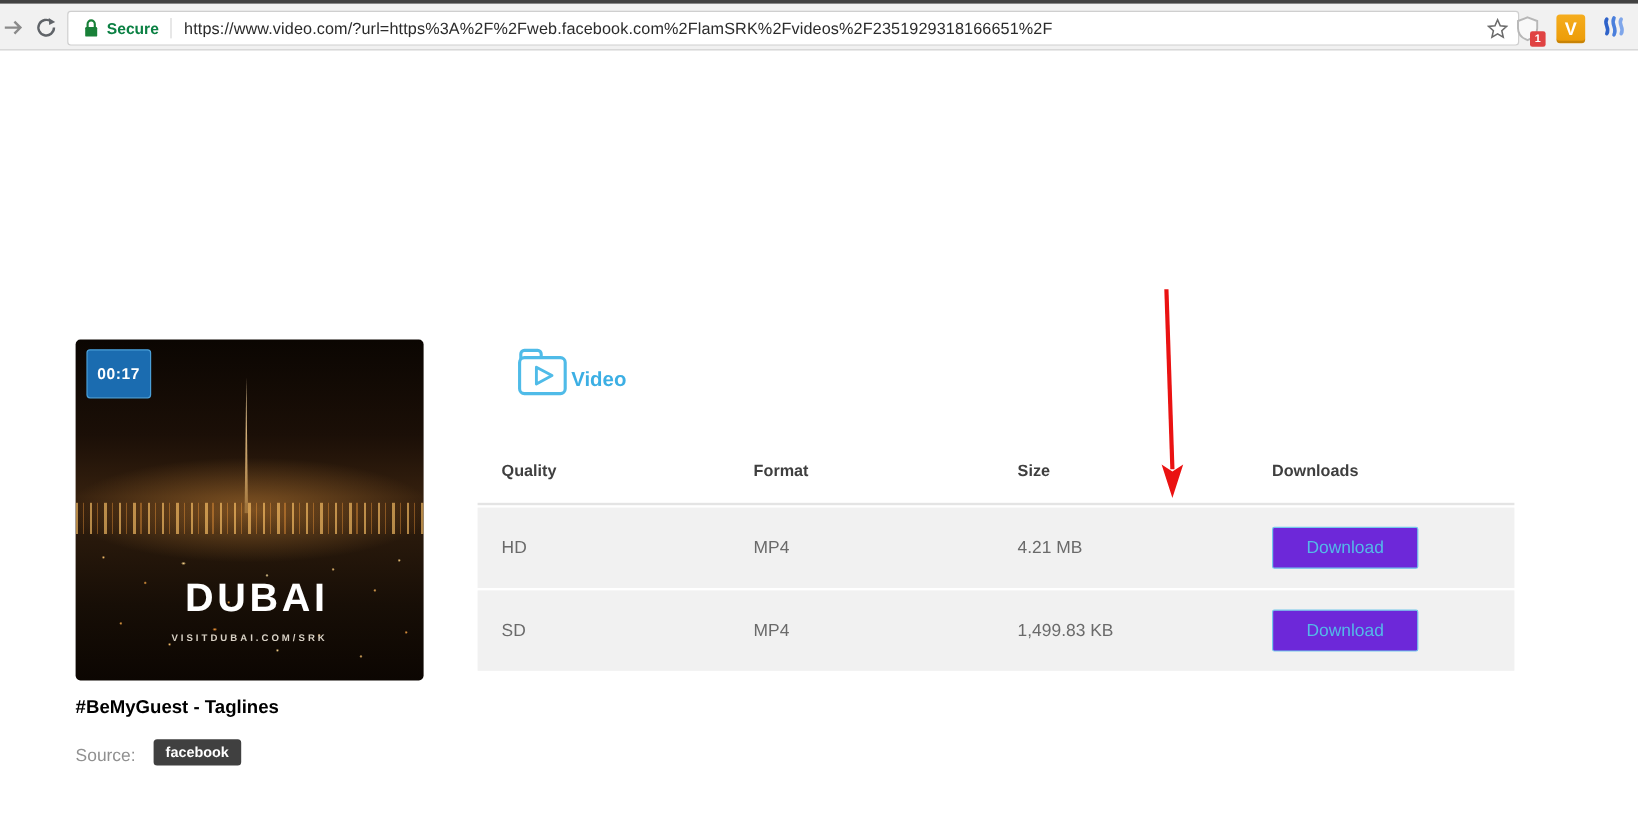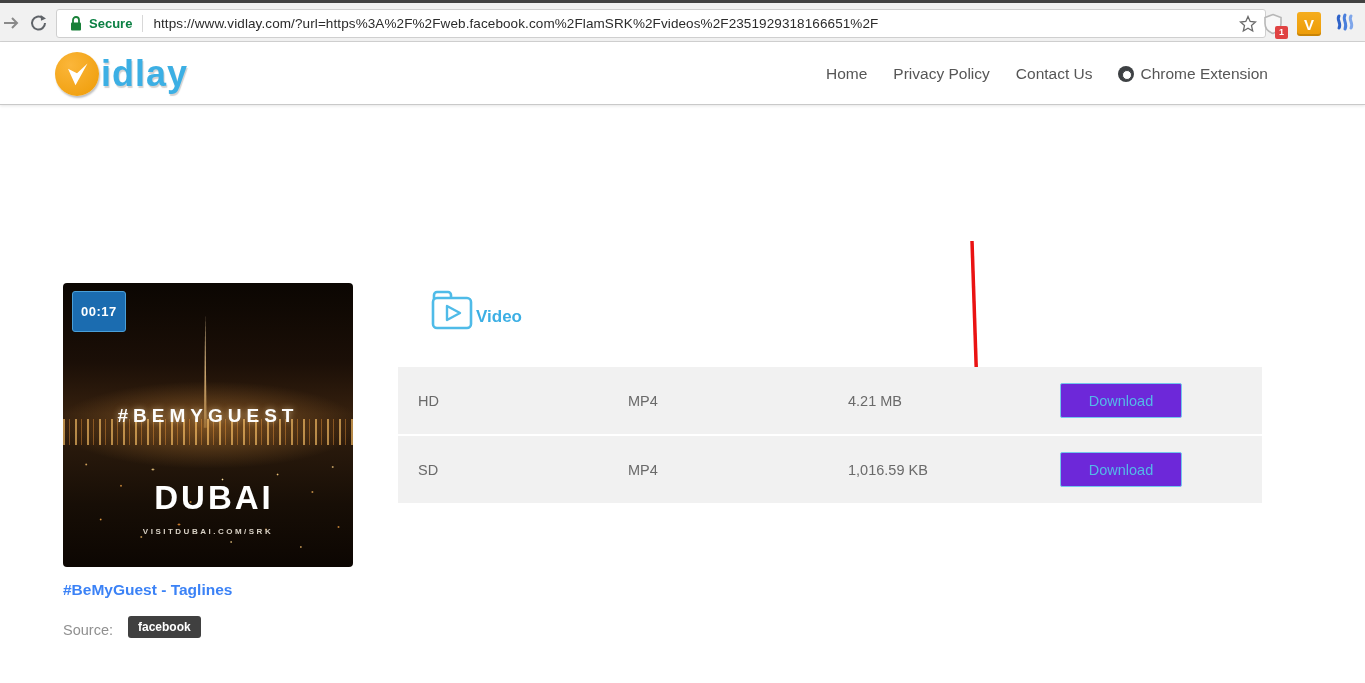--- a/index.html
+++ b/index.html
@@ -90,21 +90,21 @@
   .time-badge { position:absolute; left:9px; top:8px; background:#1b6cb0;
     border:1px solid #4a9fd8; border-radius:3px; color:#fff; font-size:13px;
     font-weight:bold; padding:12px 8px; letter-spacing:.5px; }
   .hashtag-overlay { position:absolute; left:0; top:43%; width:100%; text-align:center;
     color:#fdfdfd; font-size:19px; font-weight:bold; letter-spacing:5px;
     text-shadow:0 0 6px rgba(255,230,180,.55); }
   .brand-overlay { position:absolute; left:0; top:69%; width:100%; text-align:center;
     color:#fff; font-size:33px; font-weight:800; letter-spacing:3px;padding-left:12px; }
   .url-overlay { position:absolute; left:0; top:86%; width:100%; text-align:center;
     color:#d8d1c5; font-size:8px; font-weight:bold; letter-spacing:2.5px; }
-  .video-title { position:absolute; left:63px; top:581px; color:#3b82f6;
+  .video-title { position:absolute; left:63px; top:581px; color:#000000;
     font-size:15.5px; font-weight:bold; }
   .source-row { position:absolute; left:63px; top:616px; display:flex;
     align-items:flex-end; }
   .source-label { color:#909090; font-size:14.5px; }
   .fb-badge { margin-left:15px; background:#404040; color:#fff; font-size:12px;
     font-weight:bold; padding:4px 10px; border-radius:3px; cursor:pointer; }
 
   
   .section-icon { position:absolute; left:430px; top:287px; }
   .section-label { position:absolute; left:476px; top:307px; color:#3cafe4;
@@ -140,21 +140,21 @@
 
     <div class="omnibox">
       <span class="lock-wrap">
         <svg width="14" height="17" viewBox="0 0 14 17">
           <path d="M4 8 V5 a3 3 0 0 1 6 0 V8" stroke="#188038" stroke-width="1.8" fill="none"></path>
           <rect x="2" y="7.5" width="10" height="8" rx="1" fill="#188038"></rect>
         </svg>
       </span>
       <span class="secure-label">Secure</span>
       <span class="omni-divider"></span>
-      <span class="url-text">https://www.vidlay.com/?url=https%3A%2F%2Fweb.facebook.com%2FlamSRK%2Fvideos%2F2351929318166651%2F</span>
+      <span class="url-text">https://www.video.com/?url=https%3A%2F%2Fweb.facebook.com%2FlamSRK%2Fvideos%2F2351929318166651%2F</span>
       <span class="star-btn">
         <svg width="18" height="18" viewBox="0 0 18 18">
           <path d="M9 1.5 L11.2 6.5 L16.5 7 L12.5 10.6 L13.7 16 L9 13.2 L4.3 16 L5.5 10.6 L1.5 7 L6.8 6.5 Z" stroke="#6b6b6b" stroke-width="1.3" fill="none"></path>
         </svg>
       </span>
     </div>
 
     <div class="ext-area">
       <span class="ext-icon">
         <svg width="20" height="22" viewBox="0 0 20 22">
@@ -166,88 +166,68 @@
       <span class="ext-icon">
         <svg width="24" height="24" viewBox="0 0 24 24">
           <path d="M6 4 C3 8 9 11 6 16" stroke="#2f63c9" stroke-width="3" fill="none" stroke-linecap="round"></path>
           <path d="M12 3 C9 8 15 11 12 17" stroke="#4a7fdc" stroke-width="3" fill="none" stroke-linecap="round"></path>
           <path d="M18 4 C15 8 21 11 18 16" stroke="#7fa6ea" stroke-width="3" fill="none" stroke-linecap="round"></path>
         </svg>
       </span>
     </div>
   </div>
 
-  <div class="site-header">
-    <div class="logo">
-      <span class="logo-circle">
-        <svg width="30" height="30" viewBox="0 0 40 40">
-          <path d="M8 13 L18 35 L34 6 L20 19 Z" fill="#ffffff"></path>
-        </svg>
-      </span>
-      <span class="logo-text">idlay</span>
-    </div>
-    <nav class="main-nav">
-      <a class="nav-link">
-        <span>Home</span>
-      </a>
-      <a class="nav-link">
-        <span>Privacy Policy</span>
-      </a>
-      <a class="nav-link">
-        <span>Contact Us</span>
-      </a>
-      <a class="nav-link">
-        <span class="chrome-glyph"></span>
-        <span>Chrome Extension</span>
-      </a>
-    </nav>
-  </div>
 
   <svg class="annotation-arrow" width="26" height="178" viewBox="0 0 26 178">
     <line x1="10" y1="2" x2="15" y2="152" stroke="#ea1212" stroke-width="3.5"></line>
     <polygon points="15,176 6,148 15,154 24,148" fill="#ea1212"></polygon>
   </svg>
 
   <div class="thumb">
     <div class="thumb-glow"></div>
     <div class="burj"></div>
     <div class="thumb-skyline"></div>
     <div class="thumb-lights"></div>
-    <div class="hashtag-overlay">#BEMYGUEST</div>
     <div class="brand-overlay">DUBAI</div>
     <div class="url-overlay">VISITDUBAI.COM/SRK</div>
     <div class="time-badge">00:17</div>
   </div>
   <div class="video-title">#BeMyGuest - Taglines</div>
   <div class="source-row">
     <span class="source-label">Source:</span>
     <span class="fb-badge">facebook</span>
   </div>
 
   <div class="section-icon">
     <svg width="44" height="46" viewBox="0 0 44 46">
       <rect x="4" y="5" width="17" height="10" rx="3" stroke="#4fbbe8" stroke-width="2.6" fill="#fff"></rect>
       <rect x="3" y="11" width="38" height="30" rx="4" stroke="#4fbbe8" stroke-width="2.6" fill="#fff"></rect>
       <path d="M17 19 L30 26 L17 33 Z" stroke="#4fbbe8" stroke-width="2.4" fill="none" stroke-linejoin="round"></path>
     </svg>
   </div>
   <div class="section-label">Video</div>
 
   <div class="dl-table">
+    <div class="dl-header">
+      <div>Quality</div>
+      <div>Format</div>
+      <div>Size</div>
+      <div>Downloads</div>
+    </div>
     <div class="dl-row">
       <div>HD</div>
       <div>MP4</div>
       <div>4.21 MB</div>
       <div>
         <button class="dl-btn">Download</button>
       </div>
     </div>
     <div class="dl-row">
       <div>SD</div>
       <div>MP4</div>
-      <div>1,016.59 KB</div>
+      <div>1,499.83 KB</div>
       <div>
         <button class="dl-btn">Download</button>
       </div>
     </div>
   </div>
 
 </div>
 
 </body></html>

